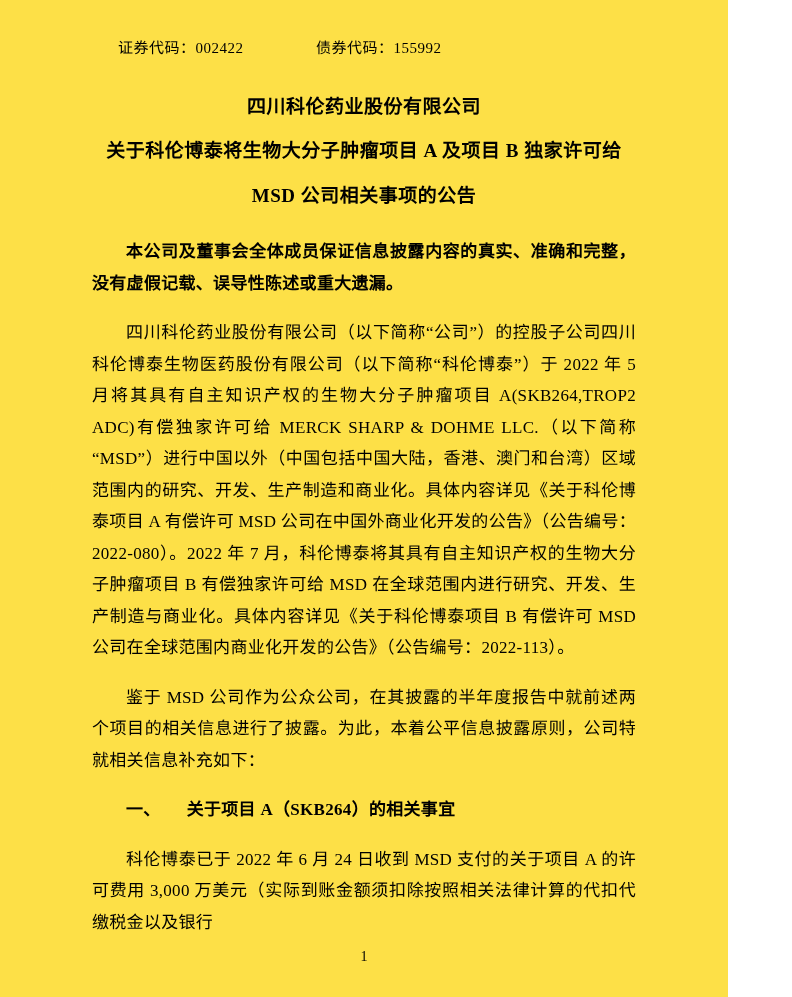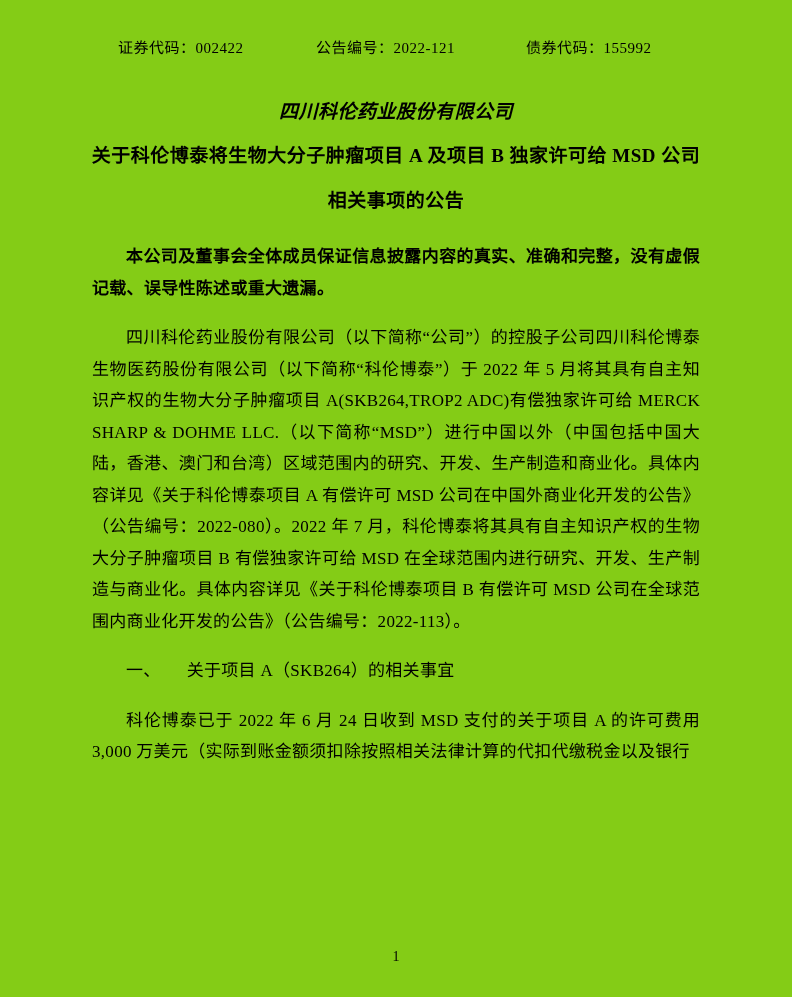--- a/index.html
+++ b/index.html
@@ -10,44 +10,43 @@
   body {
     width: 792px;
     height: 997px;
     position: relative;
     font-family: "Liberation Serif", serif;
     color: #000000;
     overflow: hidden;
   }
   .page {
     position: relative;
-    width: 792px;
+    width: 728px;
     height: 997px;
-    background: #84cc16;
+    background: #fde047;
   }
   
   .doc-header {
     padding: 38px 92px 0 118px;
     display: grid;
     grid-template-columns: 198px 210px 1fr;
     row-gap: 5px;
     font-size: 15px;
     line-height: 20px;
     letter-spacing: 0.5px;
     white-space: nowrap;
   }
   
   .title-company {
     margin: 36px 92px 0 92px;
     text-align: center;
     font-weight: bold;
     font-size: 19px;
     line-height: 26px;
     letter-spacing: 0.5px;
-    font-style: italic;
   }
   .title-announcement {
     margin: 8px 90px 0 90px;
     text-align: center;
     font-weight: bold;
     font-size: 19px;
     line-height: 45px;
     letter-spacing: 0.5px;
   }
   
@@ -59,52 +58,52 @@
     line-height: 31.5px;
     text-align: justify;
     text-indent: 2em;
     margin: 18px 0;
     letter-spacing: 0.3px;
   }
   .para.statement {
     font-weight: bold;
   }
   .para.heading {
-    font-weight: normal;
+    font-weight: bold;
     text-align: left;
   }
   
   .page-number {
     position: absolute;
     bottom: 32px;
     left: 0;
     width: 100%;
     text-align: center;
     font-size: 14px;
     line-height: 16px;
   }
 </style>
 </head>
 <body>
 
 <div class="page">
 
   <div class="doc-header">
     <span>证券代码：002422</span>
-    <span>公告编号：2022-121</span>
     <span>债券代码：155992</span>
     <span></span>
   </div>
 
   <div class="title-company">四川科伦药业股份有限公司</div>
 
   <div class="title-announcement">关于科伦博泰将生物大分子肿瘤项目 A 及项目 B 独家许可给 MSD 公司相关事项的公告</div>
 
   <div class="doc-body">
     <p class="para statement">本公司及董事会全体成员保证信息披露内容的真实、准确和完整，没有虚假记载、误导性陈述或重大遗漏。</p>
     <p class="para">四川科伦药业股份有限公司（以下简称“公司”）的控股子公司四川科伦博泰生物医药股份有限公司（以下简称“科伦博泰”）于 2022 年 5 月将其具有自主知识产权的生物大分子肿瘤项目 A(SKB264,TROP2 ADC)有偿独家许可给 MERCK SHARP &amp; DOHME LLC.（以下简称“MSD”）进行中国以外（中国包括中国大陆，香港、澳门和台湾）区域范围内的研究、开发、生产制造和商业化。具体内容详见《关于科伦博泰项目 A 有偿许可 MSD 公司在中国外商业化开发的公告》（公告编号：2022-080）。2022 年 7 月，科伦博泰将其具有自主知识产权的生物大分子肿瘤项目 B 有偿独家许可给 MSD 在全球范围内进行研究、开发、生产制造与商业化。具体内容详见《关于科伦博泰项目 B 有偿许可 MSD 公司在全球范围内商业化开发的公告》（公告编号：2022-113）。</p>
+    <p class="para">鉴于 MSD 公司作为公众公司，在其披露的半年度报告中就前述两个项目的相关信息进行了披露。为此，本着公平信息披露原则，公司特就相关信息补充如下：</p>
     <p class="para heading">一、　　关于项目 A（SKB264）的相关事宜</p>
     <p class="para">科伦博泰已于 2022 年 6 月 24 日收到 MSD 支付的关于项目 A 的许可费用 3,000 万美元（实际到账金额须扣除按照相关法律计算的代扣代缴税金以及银行</p>
   </div>
 
   <div class="page-number">1</div>
 
 </div>
 
 </body></html>

